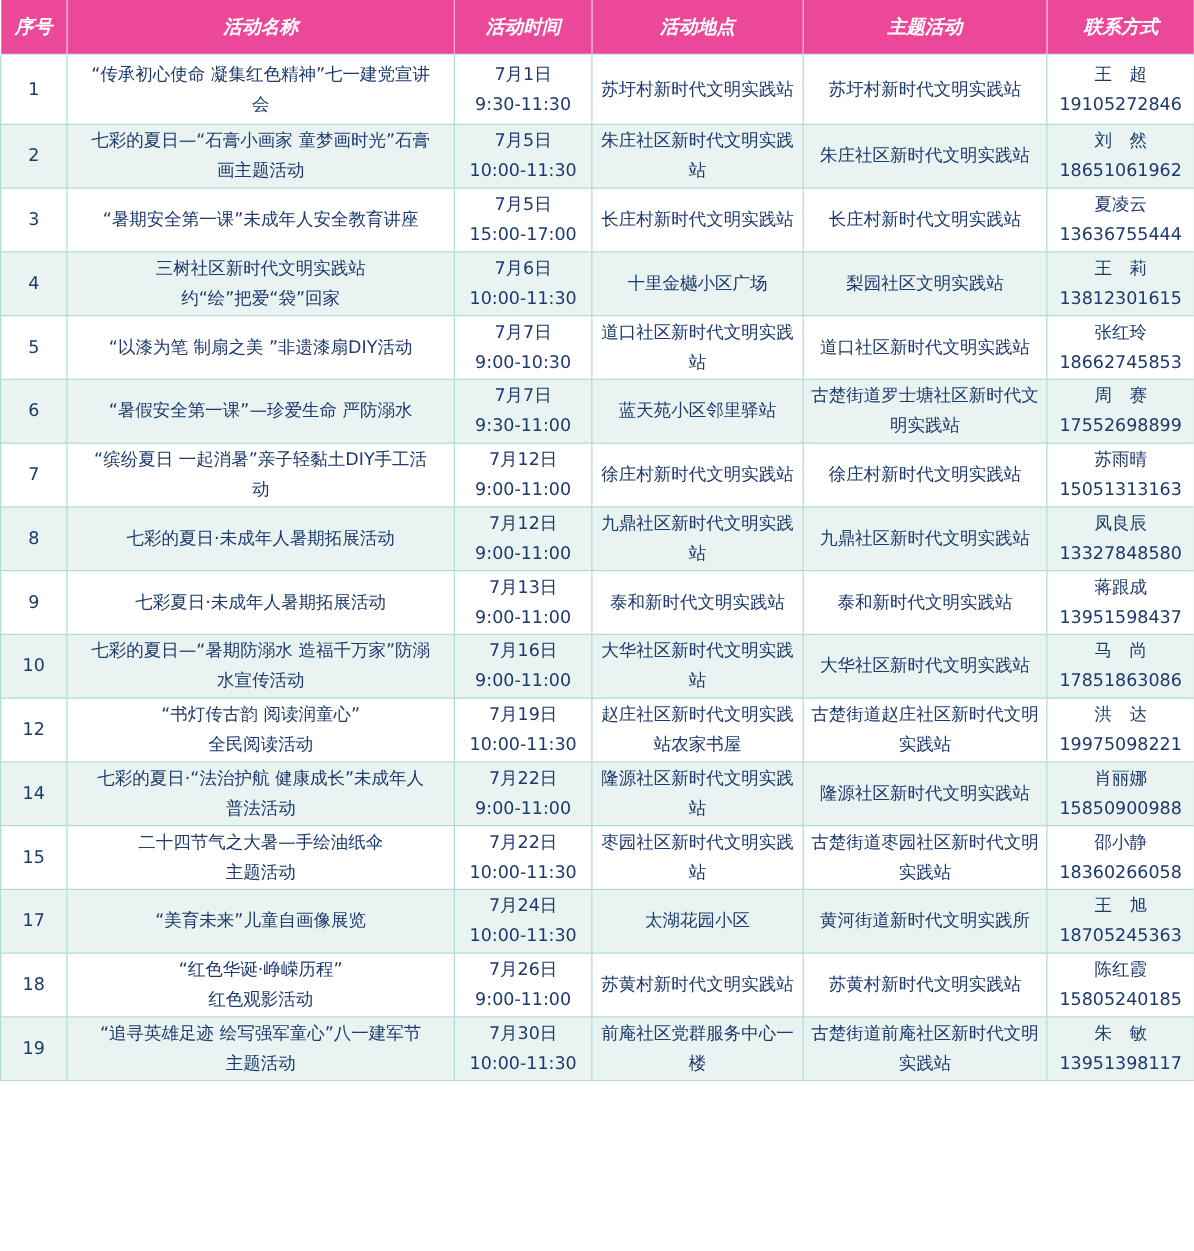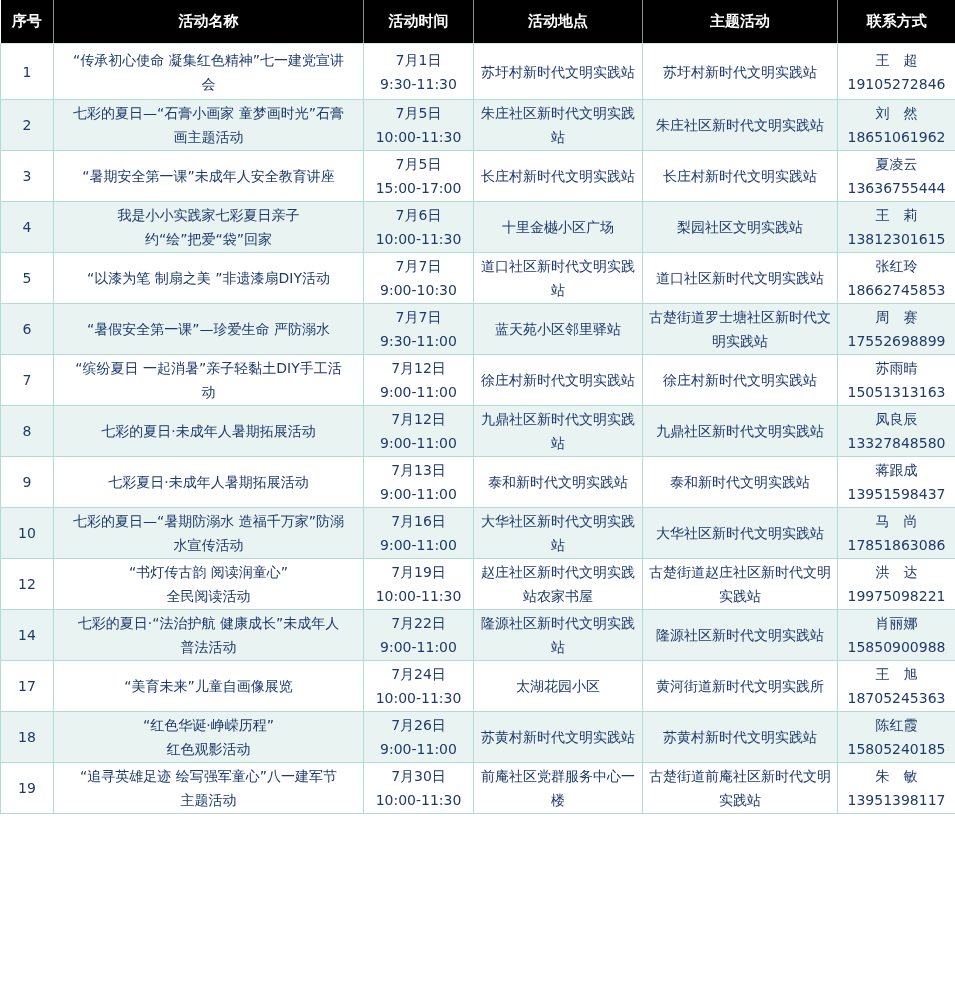--- a/index.html
+++ b/index.html
@@ -11,30 +11,31 @@
   body {
     font-family: "DejaVu Sans", "Liberation Sans", sans-serif;
     color: #1e3a6c;
   }
   table.schedule {
     width: 955px;
     border-collapse: collapse;
     table-layout: fixed;
   }
   thead th {
-    background: #000000;
+    background: #ec4899;
     color: #ffffff;
     font-size: 15px;
     font-weight: bold;
     height: 43px;
     text-align: center;
     vertical-align: middle;
     border-left: 1px solid rgba(255,255,255,0.55);
     border-bottom: 1px solid #cfe9e6;
     padding: 0;
+    font-style: italic;
   }
   thead th:first-child { border-left: none; }
   tbody td {
     border: 1px solid #b3dbd5;
     font-size: 14px;
     line-height: 24px;
     text-align: center;
     vertical-align: middle;
     padding: 1px 6px;
     white-space: pre-line;
@@ -96,21 +97,21 @@
         <td>“暑期安全第一课”未成年人安全教育讲座</td>
         <td>7月5日
 15:00-17:00</td>
         <td>长庄村新时代文明实践站</td>
         <td>长庄村新时代文明实践站</td>
         <td>夏凌云
 13636755444</td>
       </tr>
       <tr>
         <td class="seq">4</td>
-        <td>我是小小实践家七彩夏日亲子
+        <td>三树社区新时代文明实践站
 约“绘”把爱“袋”回家</td>
         <td>7月6日
 10:00-11:30</td>
         <td>十里金樾小区广场</td>
         <td>梨园社区文明实践站</td>
         <td>王　莉
 13812301615</td>
       </tr>
       <tr>
         <td class="seq">5</td>
@@ -190,20 +191,31 @@
         <td>七彩的夏日·“法治护航 健康成长”未成年人
 普法活动</td>
         <td>7月22日
 9:00-11:00</td>
         <td>隆源社区新时代文明实践站</td>
         <td>隆源社区新时代文明实践站</td>
         <td>肖丽娜
 15850900988</td>
       </tr>
       <tr>
+        <td class="seq">15</td>
+        <td>二十四节气之大暑—手绘油纸伞
+主题活动</td>
+        <td>7月22日
+10:00-11:30</td>
+        <td>枣园社区新时代文明实践站</td>
+        <td>古楚街道枣园社区新时代文明实践站</td>
+        <td>邵小静
+18360266058</td>
+      </tr>
+      <tr>
         <td class="seq">17</td>
         <td>“美育未来”儿童自画像展览</td>
         <td>7月24日
 10:00-11:30</td>
         <td>太湖花园小区</td>
         <td>黄河街道新时代文明实践所</td>
         <td>王　旭
 18705245363</td>
       </tr>
       <tr>

